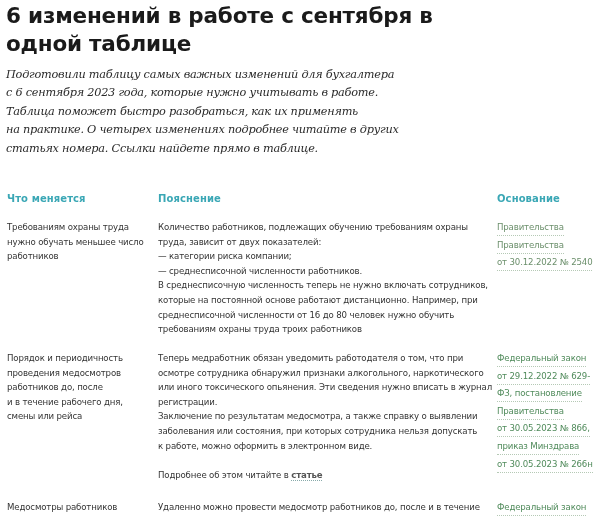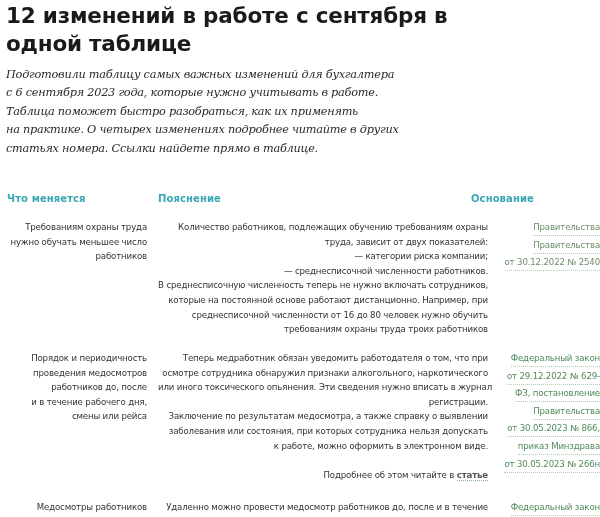--- a/index.html
+++ b/index.html
@@ -56,26 +56,25 @@
     position: absolute;
     top: 5px;
     font-family: "DejaVu Sans", sans-serif;
     font-weight: bold;
     font-size: 10px;
     color: #3aa7b5;
     letter-spacing: 0.1px;
   }
   .th-what { left: 7px; }
   .th-expl { left: 158px; }
-  .th-basis { left: 471px; }
+  .th-basis { left: 497px; }
 
   .cell {
     position: absolute;
     line-height: 14.6px;
-    text-align: right;
   }
   .cell span.line { display: block; white-space: nowrap; }
   .col-what { left: 7px; width: 140px; }
   .col-expl { left: 158px; width: 330px; }
   .col-basis { left: 497px; width: 103px; }
 
   .link {
     color: #6b8f6b;
     border-bottom: 1px dotted #b5c9b5;
     padding-bottom: 1px;
@@ -90,21 +89,21 @@
     border-bottom: 1px dotted #8aa;
     cursor: pointer;
     font-weight: bold;
   }
   .linkline { display: block; white-space: nowrap; }
 </style>
 </head>
 <body>
 
 <h1 class="title">
-  <span style="display:block">12 изменений в работе с сентября в</span>
+  <span style="display:block">6 изменений в работе с сентября в</span>
   <span style="display:block">одной таблице</span>
 </h1>
 
 <p class="lead">
   <span>Подготовили таблицу самых важных изменений для бухгалтера</span>
   <span>с 6 сентября 2023 года, которые нужно учитывать в работе.</span>
   <span>Таблица поможет быстро разобраться, как их применять</span>
   <span>на практике. О четырех изменениях подробнее читайте в других</span>
   <span>статьях номера. Ссылки найдете прямо в таблице.</span>
 </p>

